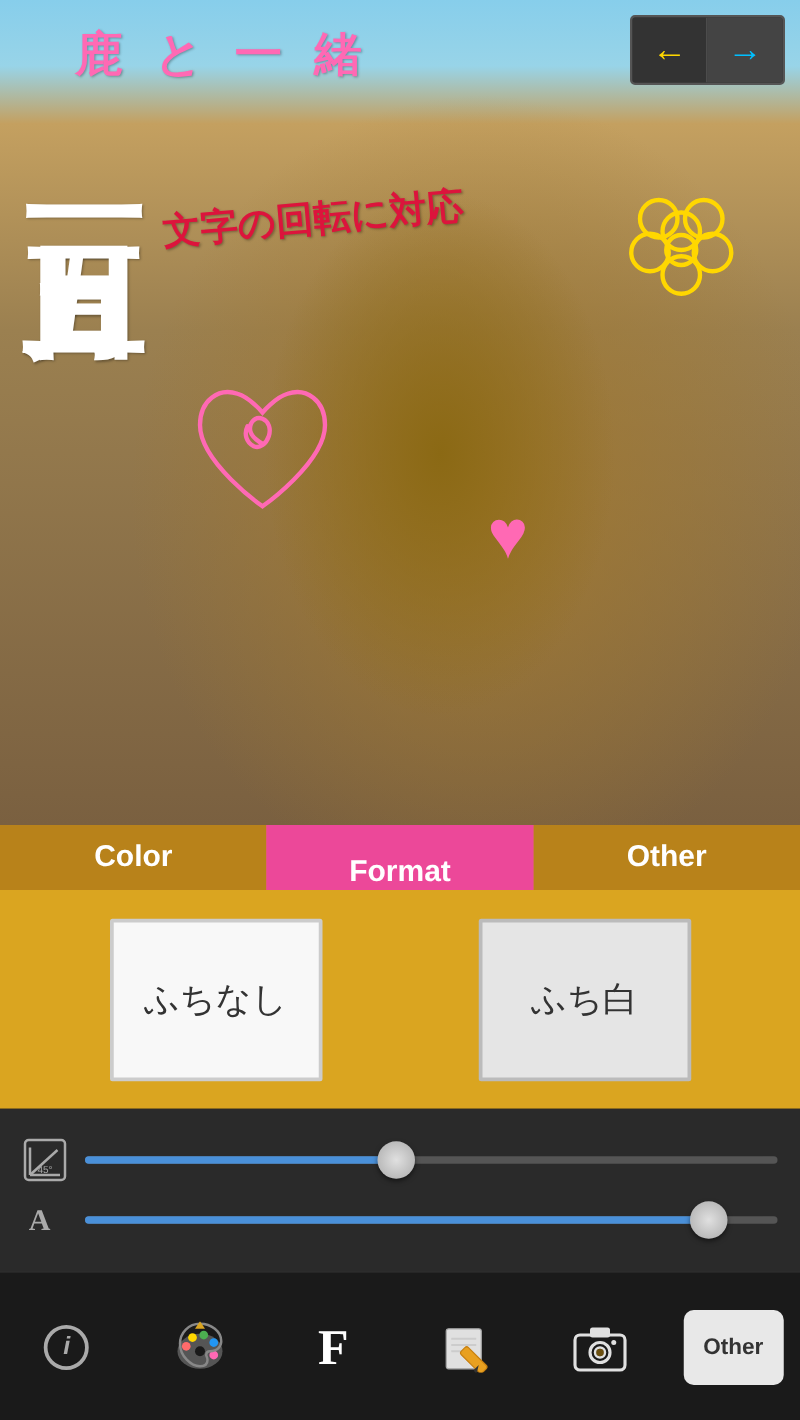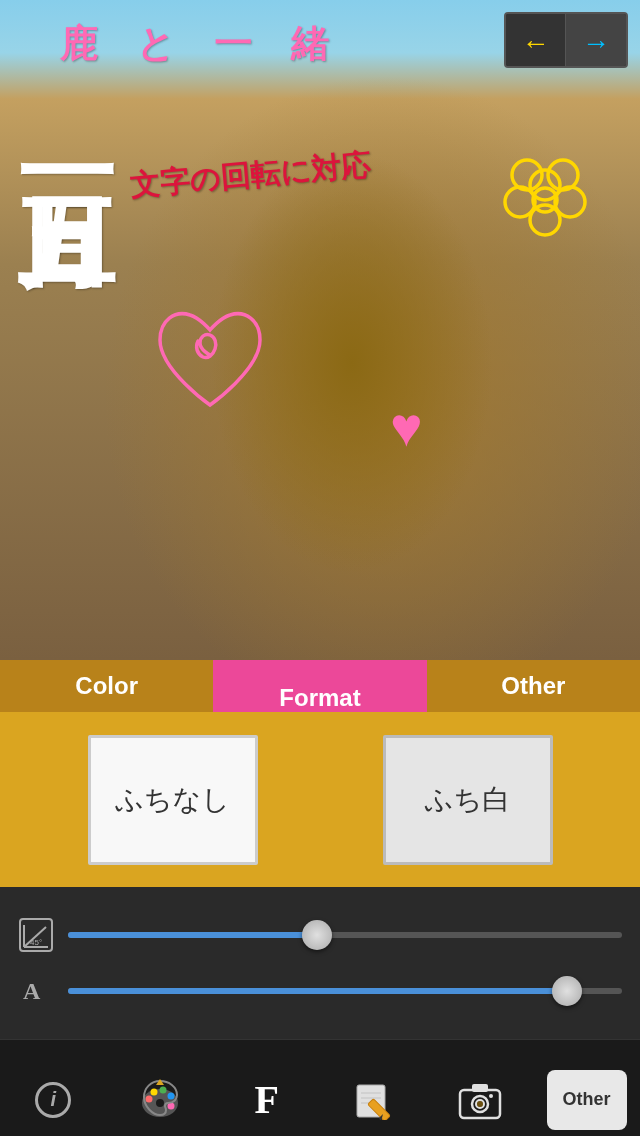--- a/index.html
+++ b/index.html
@@ -58,21 +58,21 @@
     .text-overlay {
       position: absolute;
       font-weight: bold;
       text-shadow: 1px 1px 2px rgba(0,0,0,0.3);
     }
     .text-top-right {
       top: 18px;
       left: 60px;
       color: #FF69B4;
       font-size: 38px;
-      font-family: Liberation Mono, monospace;
+      font-family: Liberation Serif, serif;
       letter-spacing: 8px;
     }
     .text-vertical-left {
       top: 120px;
       left: 18px;
       color: white;
       font-size: 100px;
       font-family: serif;
       writing-mode: vertical-rl;
       text-orientation: upright;
@@ -166,21 +166,21 @@
       background: white;
     }
     .format-option.border-white {
       border: 3px solid #bbb;
       background: #e5e5e5;
     }
 
     
     #sliders-area {
       width: 640px;
-      height: 152px;
+      height: 130px;
       background: #2a2a2a;
       display: flex;
       flex-direction: column;
       justify-content: space-evenly;
       padding: 10px 18px;
     }
 
     .slider-row {
       display: flex;
       align-items: center;

